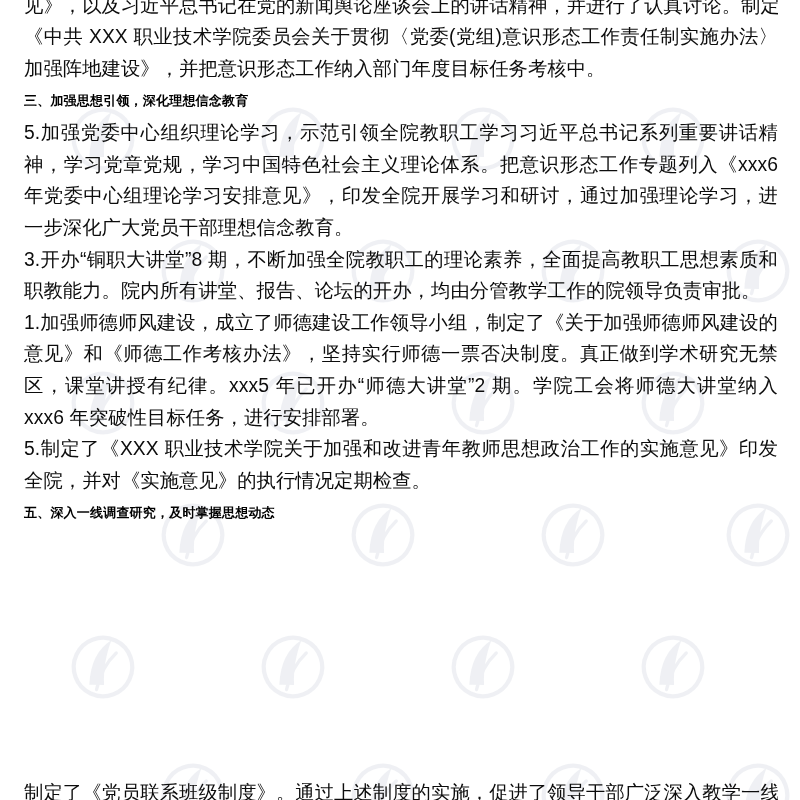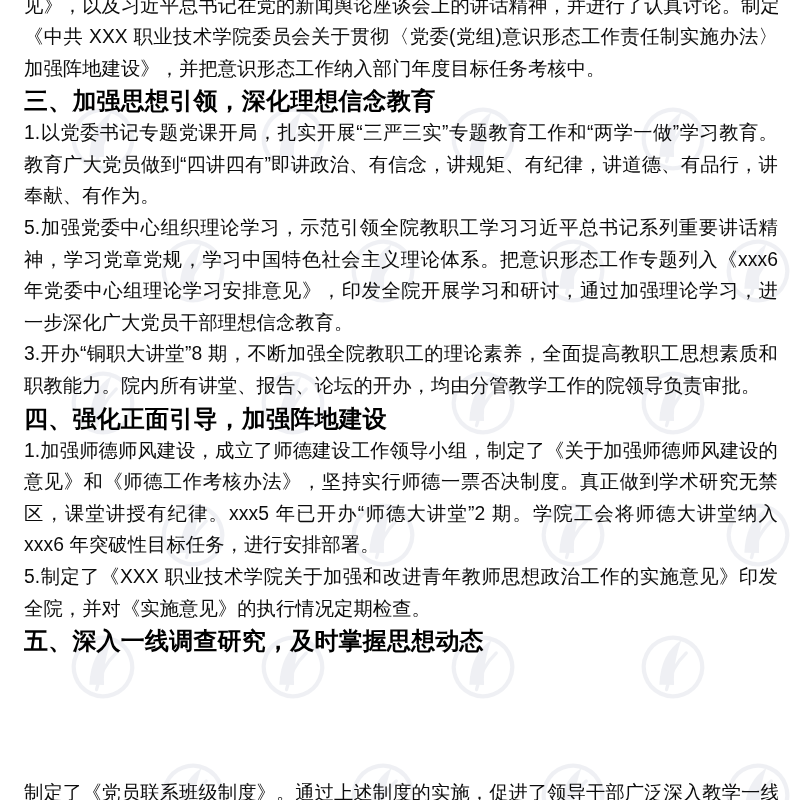--- a/index.html
+++ b/index.html
@@ -47,21 +47,21 @@
     line-height: 31.6px;
     text-align: justify;
     text-justify: inter-character;
     text-align-last: left;
     letter-spacing: 0.1px;
     margin: 0;
     color: #0c0c0c;
   }
 
   .heading {
-    font-size: 24px;
+    font-size: 13px;
     line-height: 33px;
     font-weight: bold;
     margin: 0;
     letter-spacing: 0.2px;
     color: #000;
   }
 
   
   #clipped-top {
     height: 21px;
@@ -269,24 +269,22 @@
 
 <div id="doc">
 
   <div id="clipped-top">
     <p class="para">见》，以及习近平总书记在党的新闻舆论座谈会上的讲话精神，并进行了认真讨论。制定了</p>
   </div>
 
   <div id="blocks">
       <p class="para">《中共 XXX 职业技术学院委员会关于贯彻〈党委(党组)意识形态工作责任制实施办法〉加强阵地建设》，并把意识形态工作纳入部门年度目标任务考核中。</p>
       <p class="heading">三、加强思想引领，深化理想信念教育</p>
-      <p class="para">1.以党委书记专题党课开局，扎实开展“三严三实”专题教育工作和“两学一做”学习教育。教育广大党员做到“四讲四有”即讲政治、有信念，讲规矩、有纪律，讲道德、有品行，讲奉献、有作为。</p>
       <p class="para">5.加强党委中心组织理论学习，示范引领全院教职工学习习近平总书记系列重要讲话精神，学习党章党规，学习中国特色社会主义理论体系。把意识形态工作专题列入《xxx6 年党委中心组理论学习安排意见》，印发全院开展学习和研讨，通过加强理论学习，进一步深化广大党员干部理想信念教育。</p>
       <p class="para">3.开办“铜职大讲堂”8 期，不断加强全院教职工的理论素养，全面提高教职工思想素质和职教能力。院内所有讲堂、报告、论坛的开办，均由分管教学工作的院领导负责审批。</p>
-      <p class="heading">四、强化正面引导，加强阵地建设</p>
       <p class="para">1.加强师德师风建设，成立了师德建设工作领导小组，制定了《关于加强师德师风建设的意见》和《师德工作考核办法》，坚持实行师德一票否决制度。真正做到学术研究无禁区，课堂讲授有纪律。xxx5 年已开办“师德大讲堂”2 期。学院工会将师德大讲堂纳入 xxx6 年突破性目标任务，进行安排部署。</p>
       <p class="para">5.制定了《XXX 职业技术学院关于加强和改进青年教师思想政治工作的实施意见》印发全院，并对《实施意见》的执行情况定期检查。</p>
       <p class="heading">五、深入一线调查研究，及时掌握思想动态</p>
     </div>
 
 </div>
 
 <div id="clipped-bottom">
   <p class="para">制定了《党员联系班级制度》。通过上述制度的实施，促进了领导干部广泛深入教学一线，</p>
 </div>

